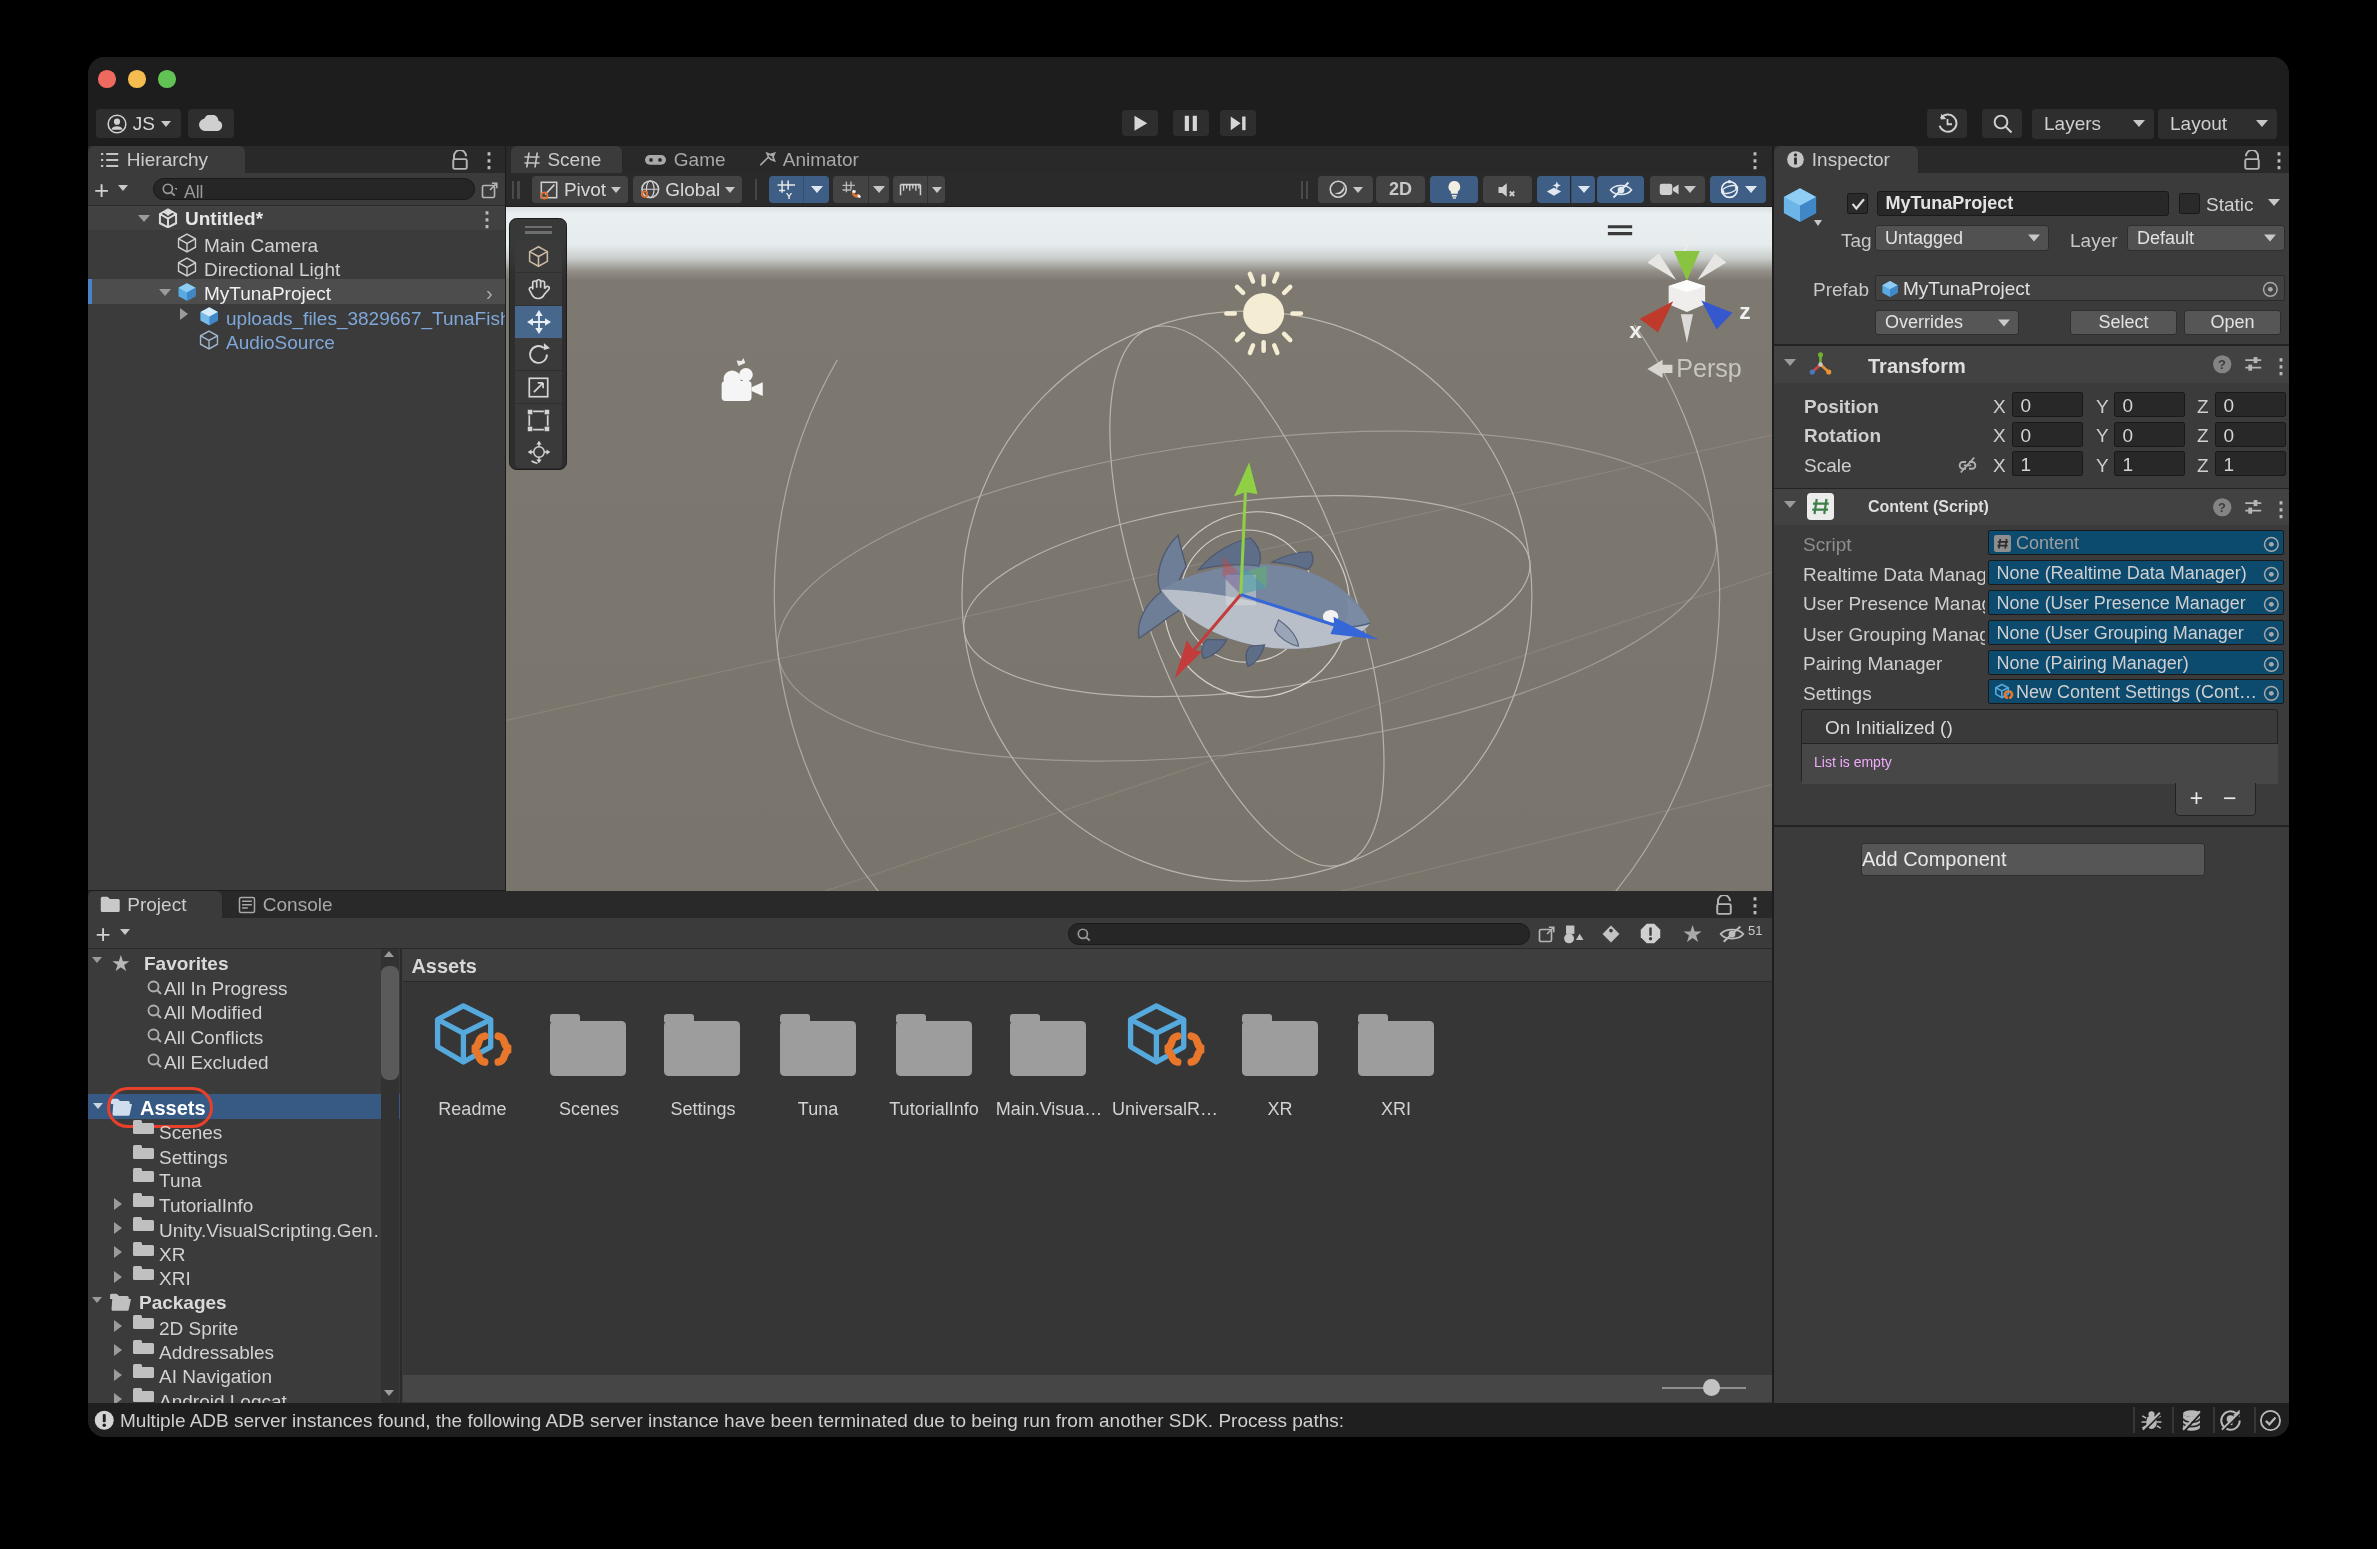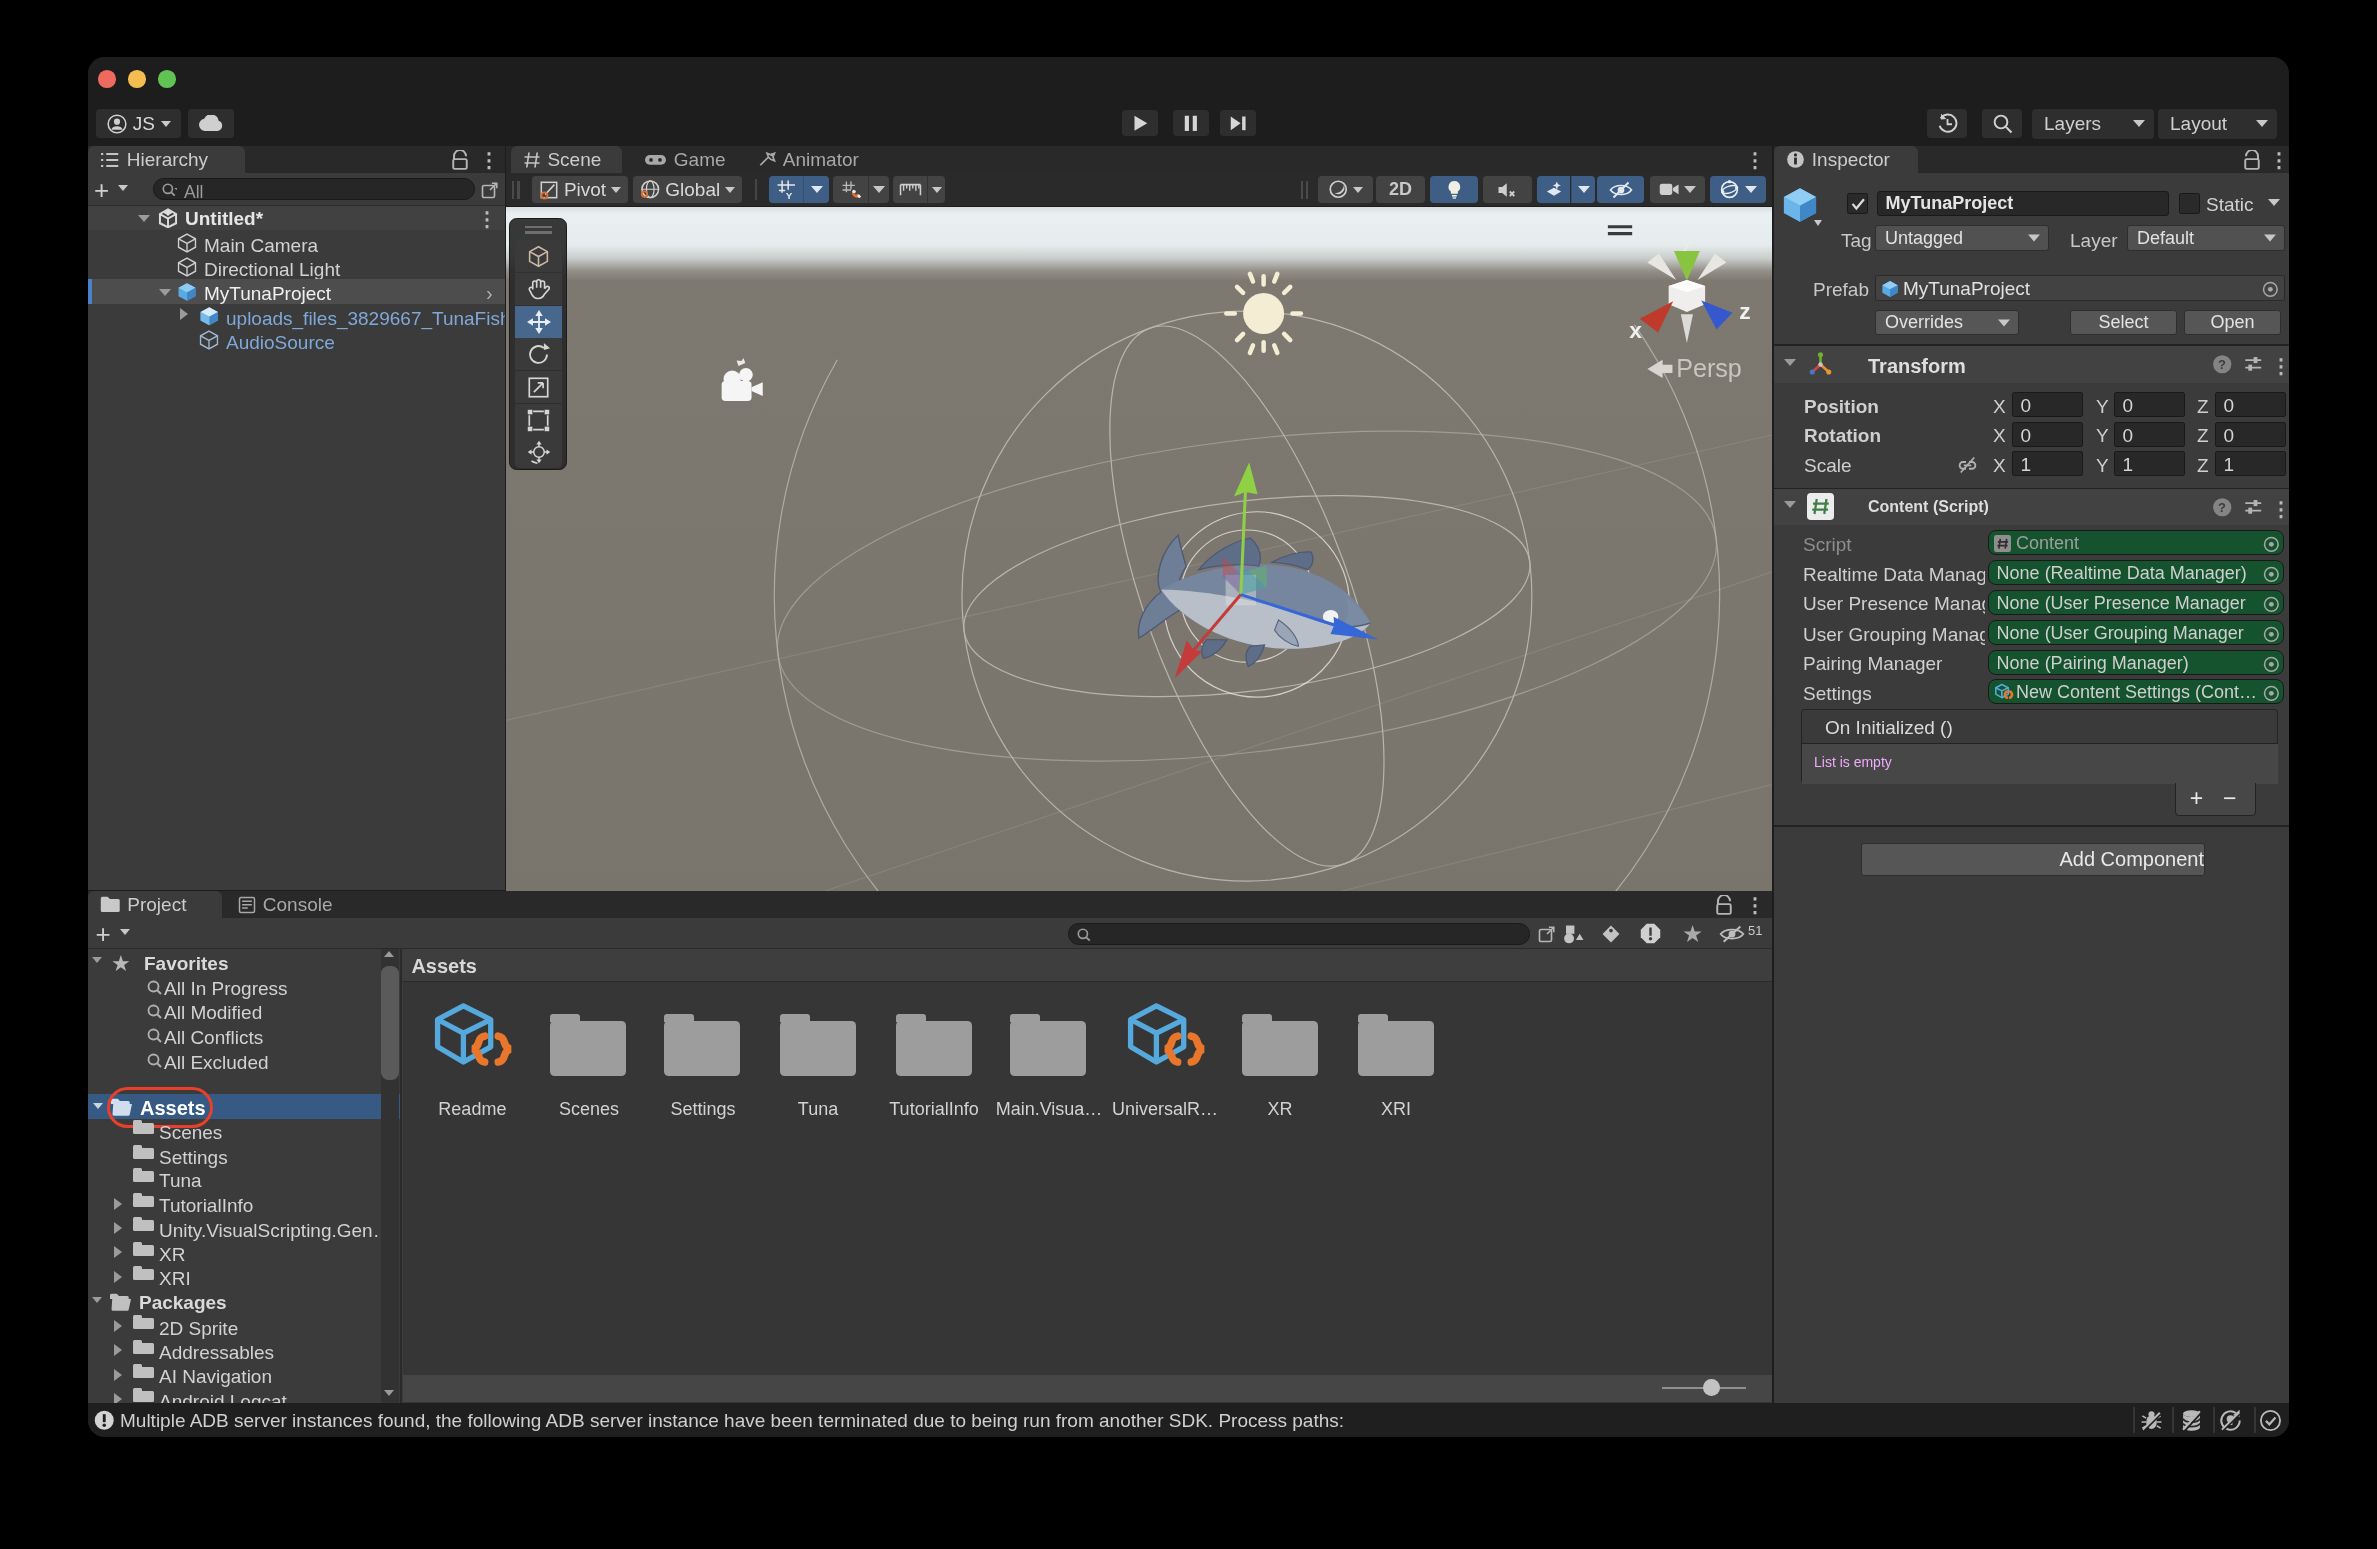--- a/index.html
+++ b/index.html
@@ -19,21 +19,21 @@
 .cube-o{stroke:#cfcfcf;stroke-width:1.8;fill:none}
 .treefold{position:absolute;width:21px;height:11.4px;background:#c0c0c0;border-radius:1.5px}
 .treefold::before{content:"";position:absolute;left:0;top:-3px;width:9px;height:3.8px;background:#c0c0c0;border-radius:1.5px 1.5px 0 0}
 .tria{position:absolute;width:0;height:0;border-top:6px solid transparent;border-bottom:6px solid transparent;border-left:8.4px solid #9b9b9b}
 .gfold{position:absolute;width:76px;height:55px;background:#9d9d9d;border-radius:4.6px}
 .gfold::before{content:"";position:absolute;left:0;top:-6.8px;width:30px;height:7.6px;background:#9d9d9d;border-radius:3px 3px 0 0}
 .glabel{position:absolute;width:116px;text-align:center;font-size:18px;color:#d2d2d2;white-space:nowrap}
 .ilab{position:absolute;font-size:19px;color:#cfcfcf;white-space:nowrap}
 .ax{position:absolute;font-size:19px;color:#cfcfcf}
 .nfld{position:absolute;width:71px;height:25px;background:#282828;border:0.8px solid #191919;border-radius:2.3px;font-size:19px;color:#d4d4d4;padding:1.5px 0 0 7.6px}
-.nfld2{position:absolute;width:296px;height:25px;background:#14532d;border:0.8px solid #191919;border-radius:8px;font-size:18px;color:#cfcfcf;white-space:nowrap;overflow:hidden}
+.nfld2{position:absolute;width:296px;height:25px;background:#0c4a6e;border:0.8px solid #191919;border-radius:2px;font-size:18px;color:#cfcfcf;white-space:nowrap;overflow:hidden}
 </style></head><body>
 <div id="win">
 
   <div class="abs" style="left:0;top:0;width:2201px;height:89px;background:#1d1d1d"></div>
   <div class="abs" style="left:10px;top:13px;width:17.5px;height:17.5px;border-radius:50%;background:#ee6a5f"></div>
   <div class="abs" style="left:40px;top:13px;width:17.5px;height:17.5px;border-radius:50%;background:#f5bd4f"></div>
   <div class="abs" style="left:70px;top:13px;width:17.5px;height:17.5px;border-radius:50%;background:#61c354"></div>
 
   <div class="btn" style="left:8.4px;top:52px;width:85px;height:29px;gap:6px;background:#2e2e2e">
     <svg width="20" height="20" viewBox="0 0 26 26">
@@ -858,21 +858,21 @@
       <div class="abs" style="left:0;top:33px;width:476px;height:41px;background:#474747;border-top:0.8px solid #232323">
         <span class="abs" style="left:12px;top:10px;font-size:14px;color:#f0abfc">List is empty</span>
       </div>
     </div>
     <div class="abs" style="left:401px;top:610px;width:81px;height:33px;background:#474747;border:0.8px solid #232323;border-top:none;border-radius:0 0 4.6px 4.6px">
       <span class="abs" style="left:13.7px;top:1.5px;font-size:23px;color:#e8e8e8">+</span>
       <span class="abs" style="left:47px;top:1.5px;font-size:23px;color:#e8e8e8">−</span>
     </div>
     <div class="abs" style="left:0;top:652px;width:515px;height:1.5px;background:#232323"></div>
 
-    <div class="abs" style="left:87px;top:670px;width:344px;height:33px;background:#565656;border:0.8px solid #2e2e2e;border-radius:3px;text-align:right;line-height:31px;font-size:20px;color:#e8e8e8">Add Component</div>
+    <div class="abs" style="left:87px;top:670px;width:344px;height:33px;background:#565656;border:0.8px solid #2e2e2e;border-radius:3px;text-align:left;line-height:31px;font-size:20px;color:#e8e8e8">Add Component</div>
   </div>
 
   <div class="abs" style="left:0;top:1346px;width:2201px;height:33px;background:#1f1f1f">
     <svg class="abs" style="left:6px;top:6.8px" width="20.5" height="20.5" viewBox="0 0 27 27">
         <circle cx="13.5" cy="13.5" r="12.5" fill="#d4d4d4"></circle>
         <rect x="11.6" y="5.5" width="3.8" height="10.5" fill="#1f1f1f"></rect>
         <circle cx="13.5" cy="20" r="2.3" fill="#1f1f1f"></circle>
       </svg>
     <span class="abs" style="left:32px;top:6.8px;font-size:19px;color:#cfcfcf;white-space:nowrap">Multiple ADB server instances found, the following ADB server instance have been terminated due to being run from another SDK. Process paths:</span>
     <div class="abs" style="left:2045px;top:3.8px;width:1.5px;height:26px;background:#363636"></div>

